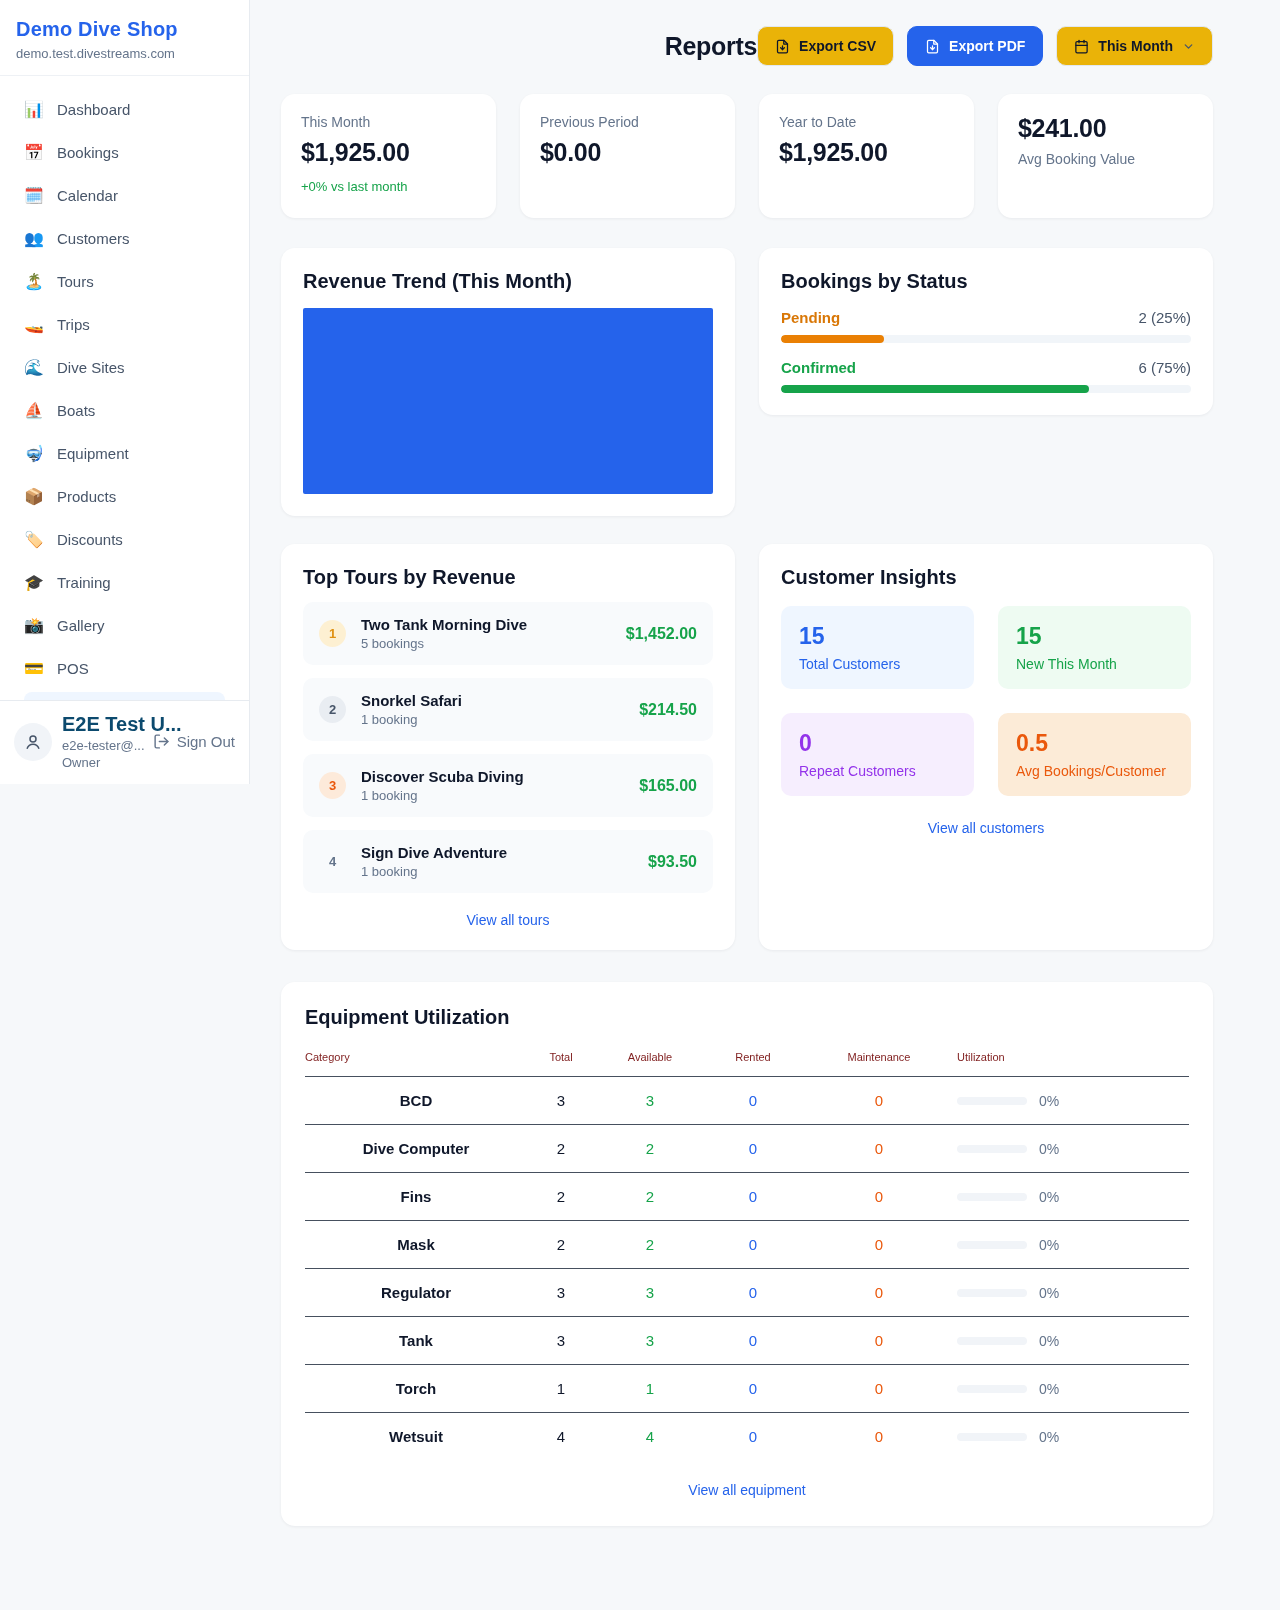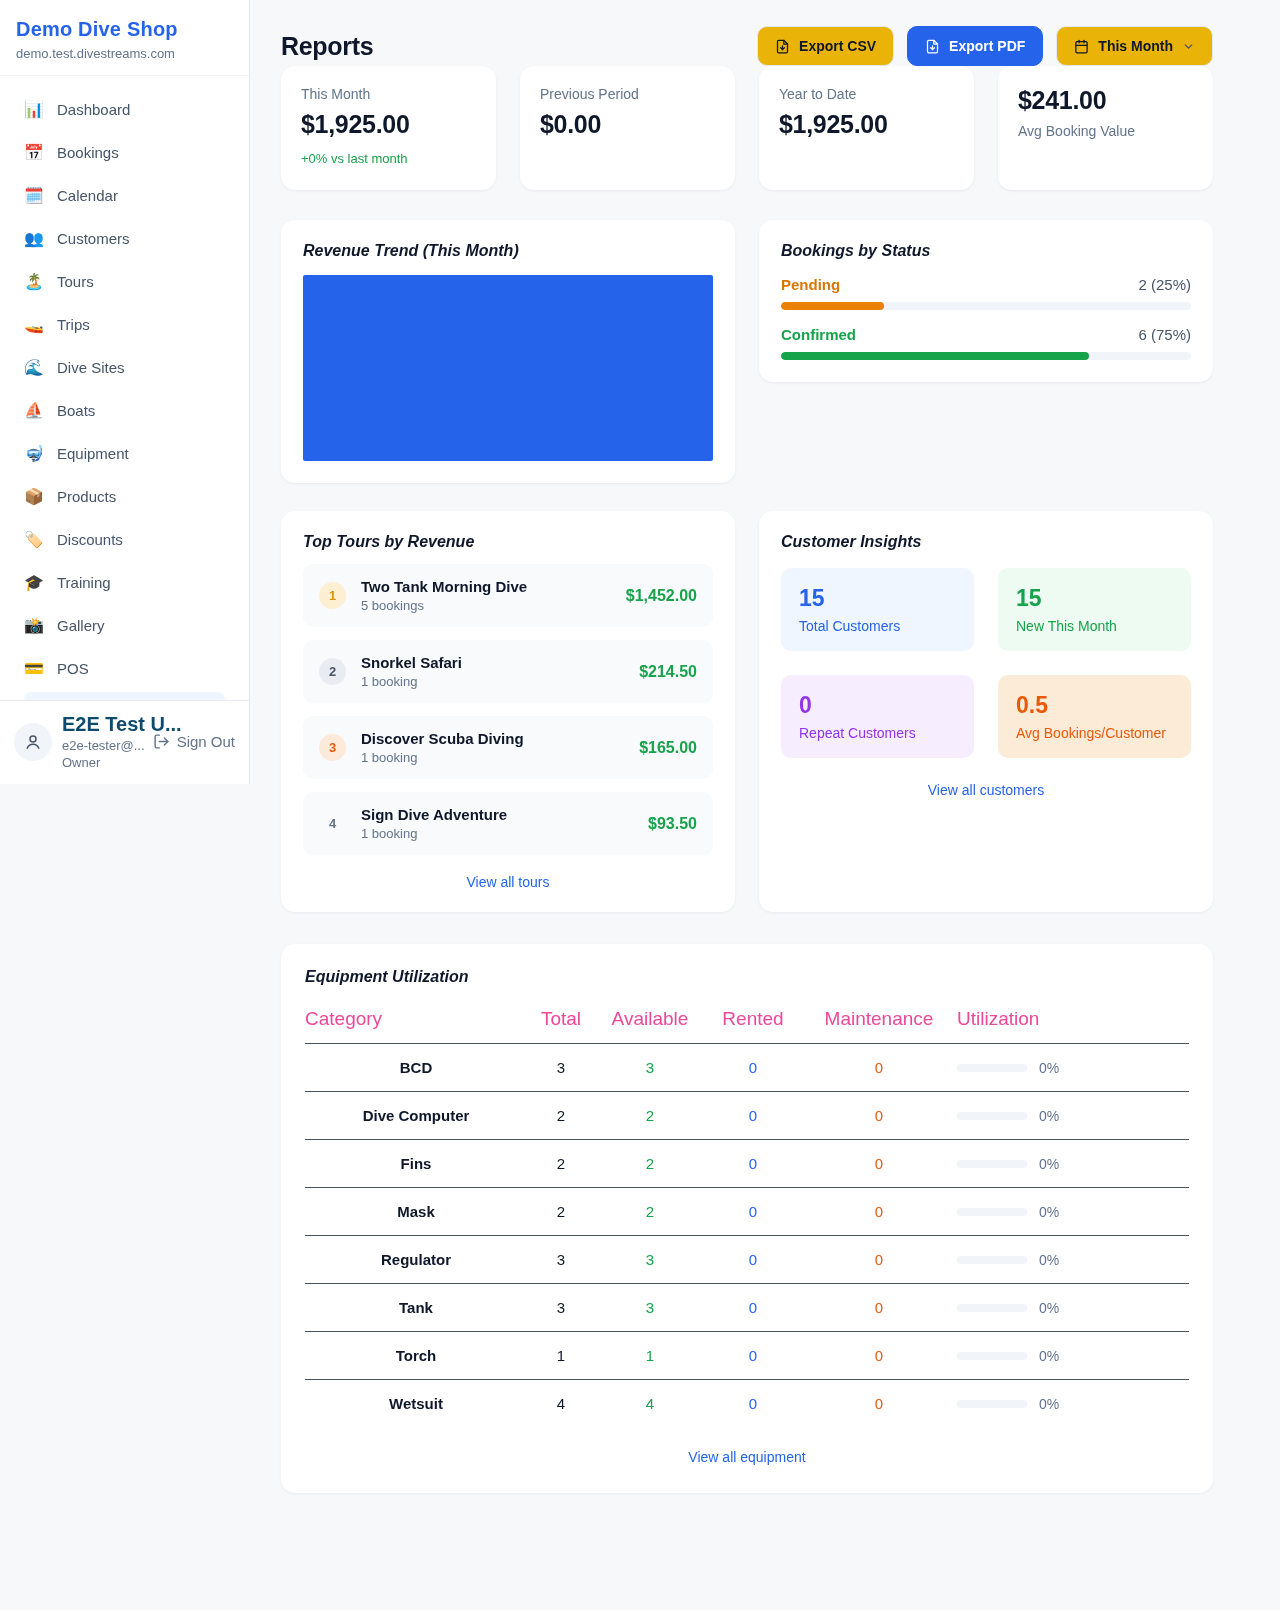--- a/index.html
+++ b/index.html
@@ -39,21 +39,21 @@
     width:38px; height:38px; border-radius:50%; background:#f1f4f8;
     display:flex; align-items:center; justify-content:center; flex:none;
   }
   .user-meta { min-width:0; }
   .user-name { font-size:20px; font-weight:bold; color:#0c4a6e; white-space:nowrap; }
   .user-email,.user-role { font-size:13px; color:#64748b; margin-top:2px; white-space:nowrap; }
   .signout { display:flex; align-items:center; gap:7px; color:#64748b; font-size:15px; margin-left:auto; cursor:pointer; flex:none; }
   
   .main { margin-left:250px; padding:26px 0 0 31px; width:1030px; }
   .content { width:932px; }
-  .page-header { display:flex; align-items:center; justify-content:space-between; }
+  .page-header { display:flex; align-items:center; justify-content:flex-end; margin-bottom:28px; }
   .page-title { font-size:25px; font-weight:800; letter-spacing:-.3px; }
   .header-actions { display:flex; gap:13px; }
   .btn {
     display:flex; align-items:center; gap:9px; height:40px; padding:0 17px;
     border-radius:10px; font-size:14px; font-weight:bold; cursor:pointer;
     background:#eab308; border:1px solid #e2e8f0; color:#0f172a;
   }
   .btn.primary { background:#2563eb; border-color:#2563eb; color:#fff; }
   .card {
     background:#fff; border-radius:14px;
@@ -63,21 +63,21 @@
   .stats { display:grid; grid-template-columns:repeat(4,1fr); gap:24px; margin-bottom:30px; }
   .stat-card { padding:20px; height:124px; }
   .stat-label { font-size:14px; color:#64748b; }
   .stat-value { font-size:25px; font-weight:800; letter-spacing:-.3px; margin-top:8px; }
   .stat-change { font-size:13px; color:#16a34a; margin-top:12px; }
   .stat-card.flip .stat-value { margin-top:0; }
   .stat-card.flip .stat-label { margin-top:8px; }
   
   .row2 { display:grid; grid-template-columns:1fr 1fr; gap:24px; align-items:start; margin-bottom:28px; }
   .card-pad { padding:22px; }
-  .card-title { font-size:16px; font-weight:bold;font-style:italic; }
+  .card-title { font-size:20px; font-weight:bold; }
   .chart-block { margin-top:15px; height:186px; background:#2563eb; border-radius:2px; }
   .status-row { margin-top:16px; }
   .status-line { display:flex; justify-content:space-between; align-items:flex-start; font-size:15px; }
   .status-label { font-weight:bold; }
   .status-label.pending { color:#d97706; }
   .status-label.confirmed { color:#16a34a; }
   .status-count { color:#475569; font-size:15px; }
   .track { height:8px; background:#f1f5f9; border-radius:5px; margin-top:9px; overflow:hidden; }
   .fill { height:100%; border-radius:5px; }
   .fill.orange { background:#ea8004; }
@@ -106,21 +106,21 @@
   .tile-value { font-size:23px; font-weight:800; }
   .tile-label { font-size:14px; margin-top:6px; }
   .tile.blue { background:#eff6ff; } .tile.blue .tile-value,.tile.blue .tile-label { color:#2563eb; }
   .tile.green { background:#eefbf2; } .tile.green .tile-value,.tile.green .tile-label { color:#16a34a; }
   .tile.purple { background:#f6eefe; } .tile.purple .tile-value,.tile.purple .tile-label { color:#9333ea; }
   .tile.orange { background:#fcebd7; } .tile.orange .tile-value,.tile.orange .tile-label { color:#ea580c; }
   
   .equip-card { padding:24px; margin-bottom:40px; }
   table.equip { width:100%; border-collapse:collapse; margin-top:16px; }
   table.equip th {
-    font-size:19px; font-weight:normal; color:#ec4899; text-align:center;
+    font-size:11px; font-weight:normal; color:#7f1d1d; text-align:center;
     padding:6px 0 13px; border-bottom:1px solid #46505e;
   }
   table.equip th.cat, table.equip th.util { text-align:left; }
   table.equip td {
     padding:15px 0; font-size:15px; text-align:center;
     border-bottom:1px solid #46505e;
   }
   table.equip tr:last-child td { border-bottom:none; }
   td.cat { text-align:left; font-weight:bold; }
   td.avail { color:#16a34a; }

